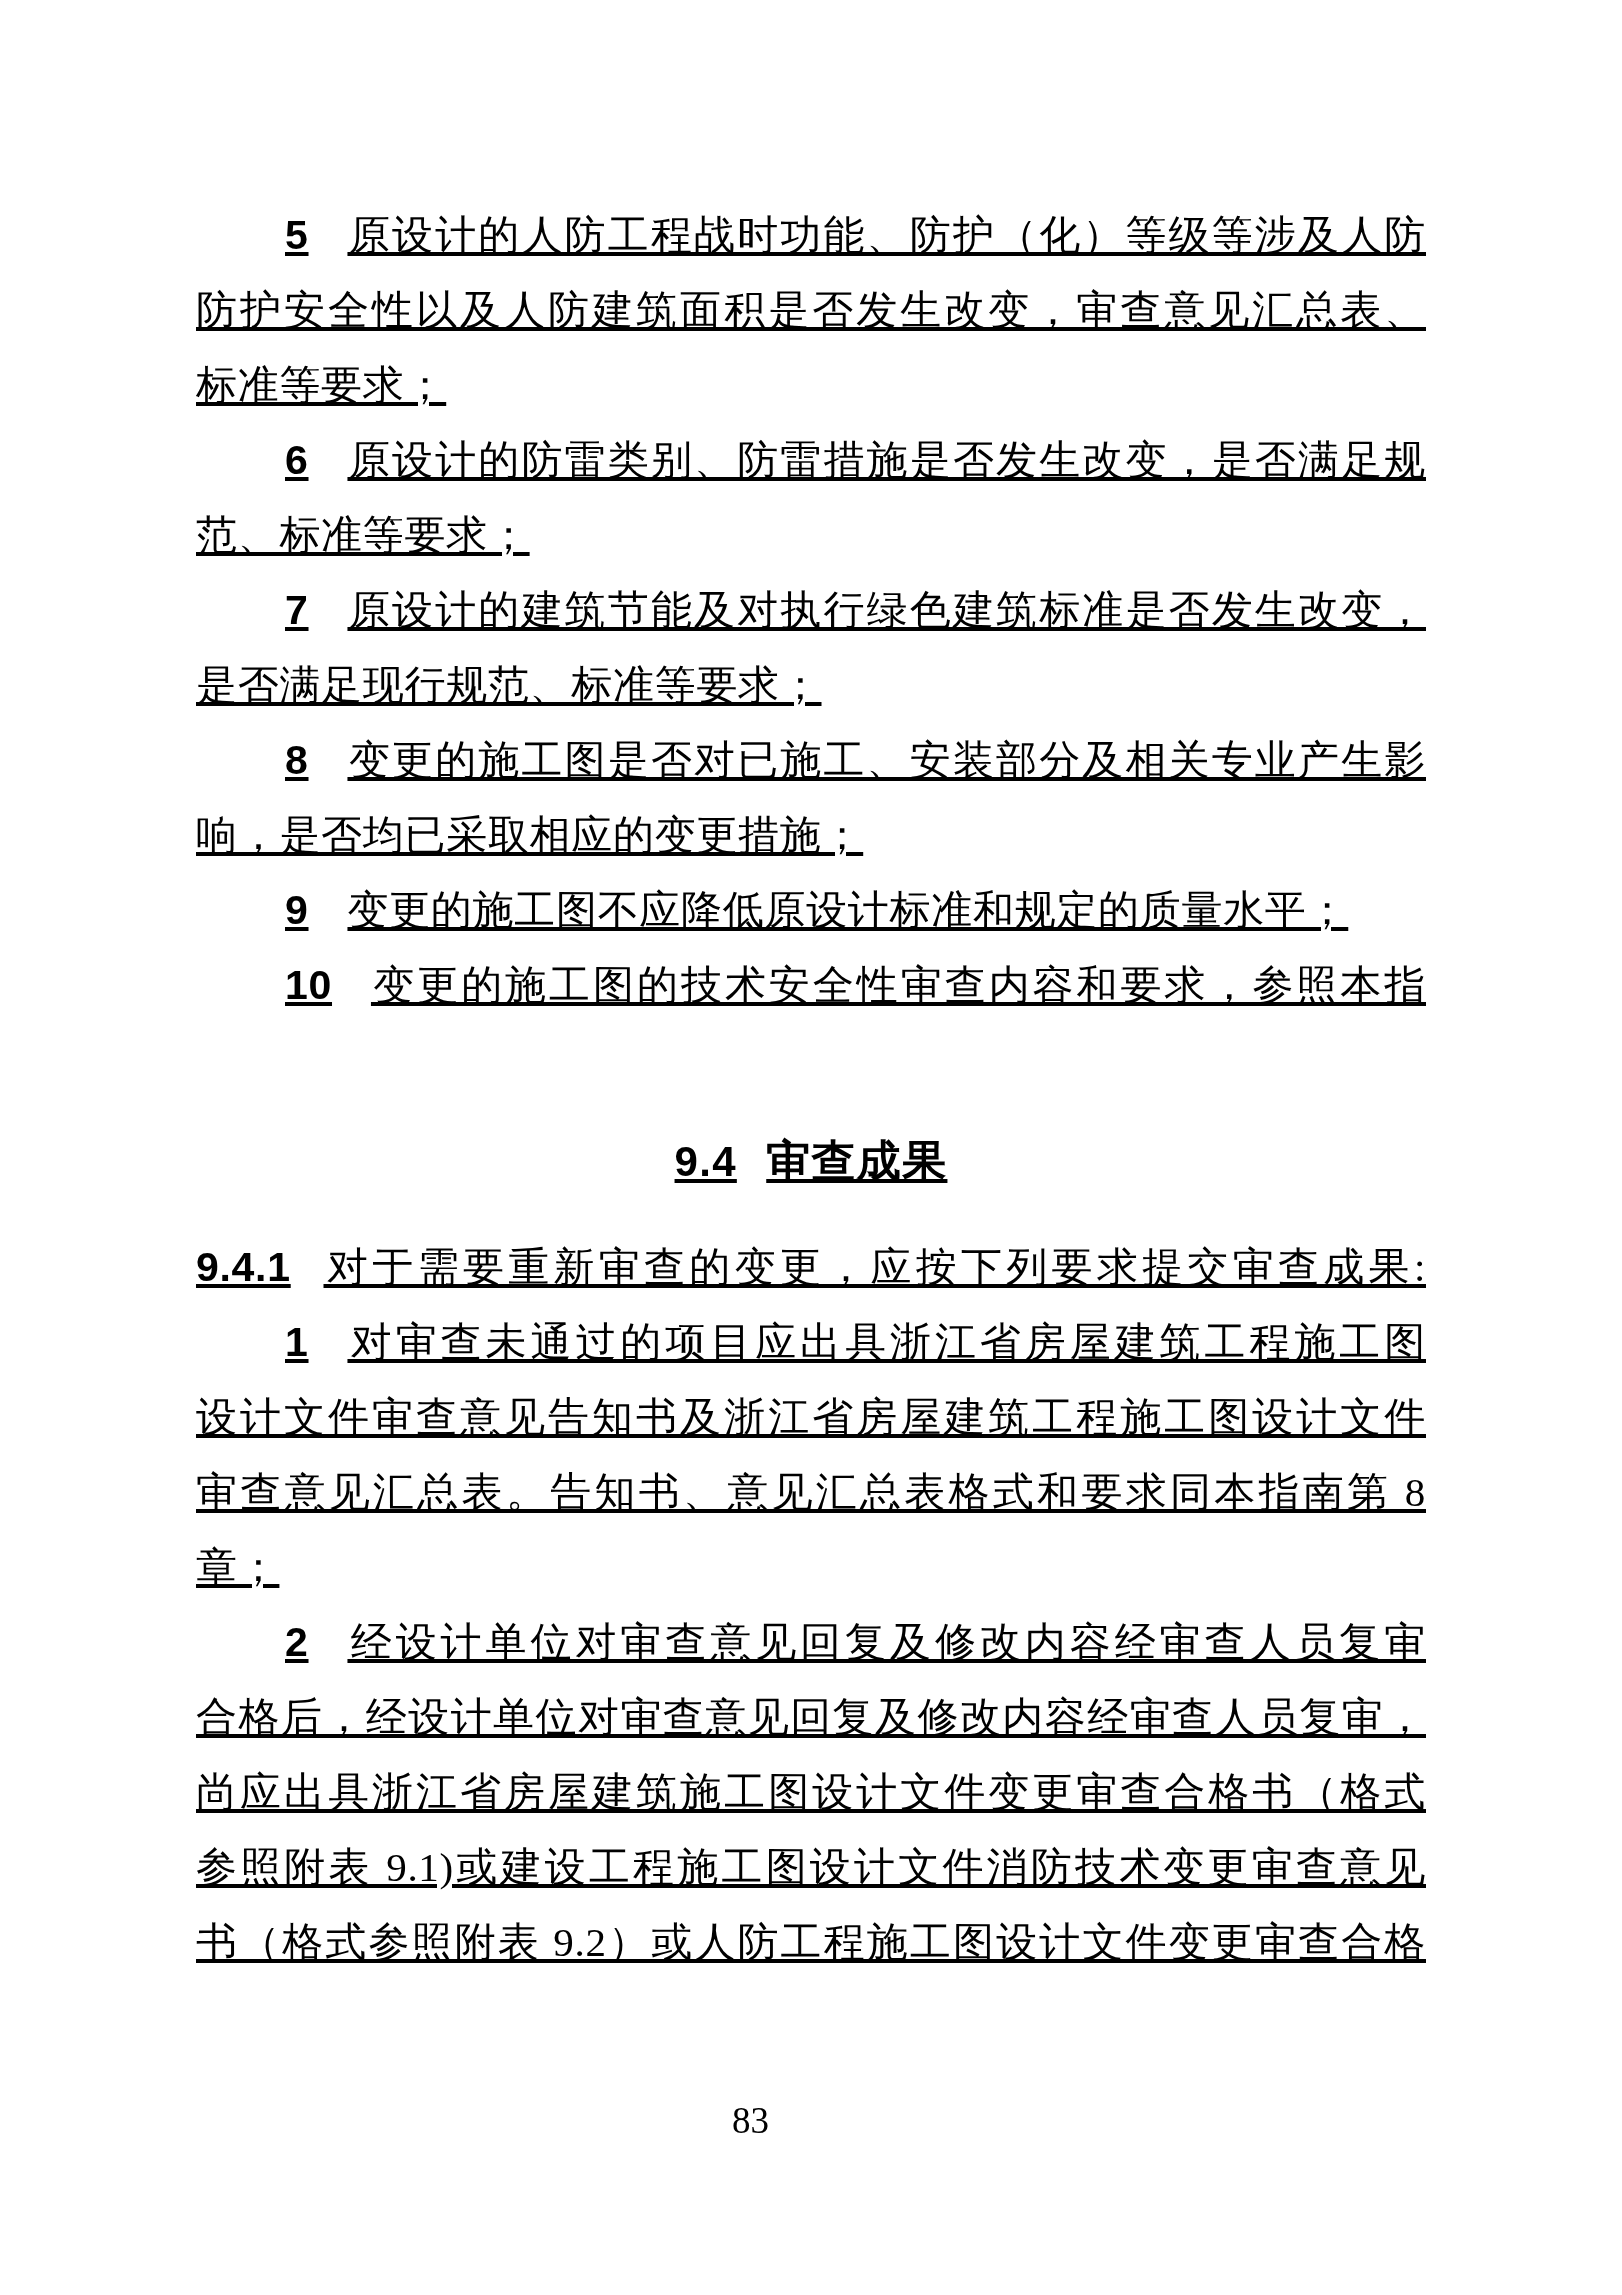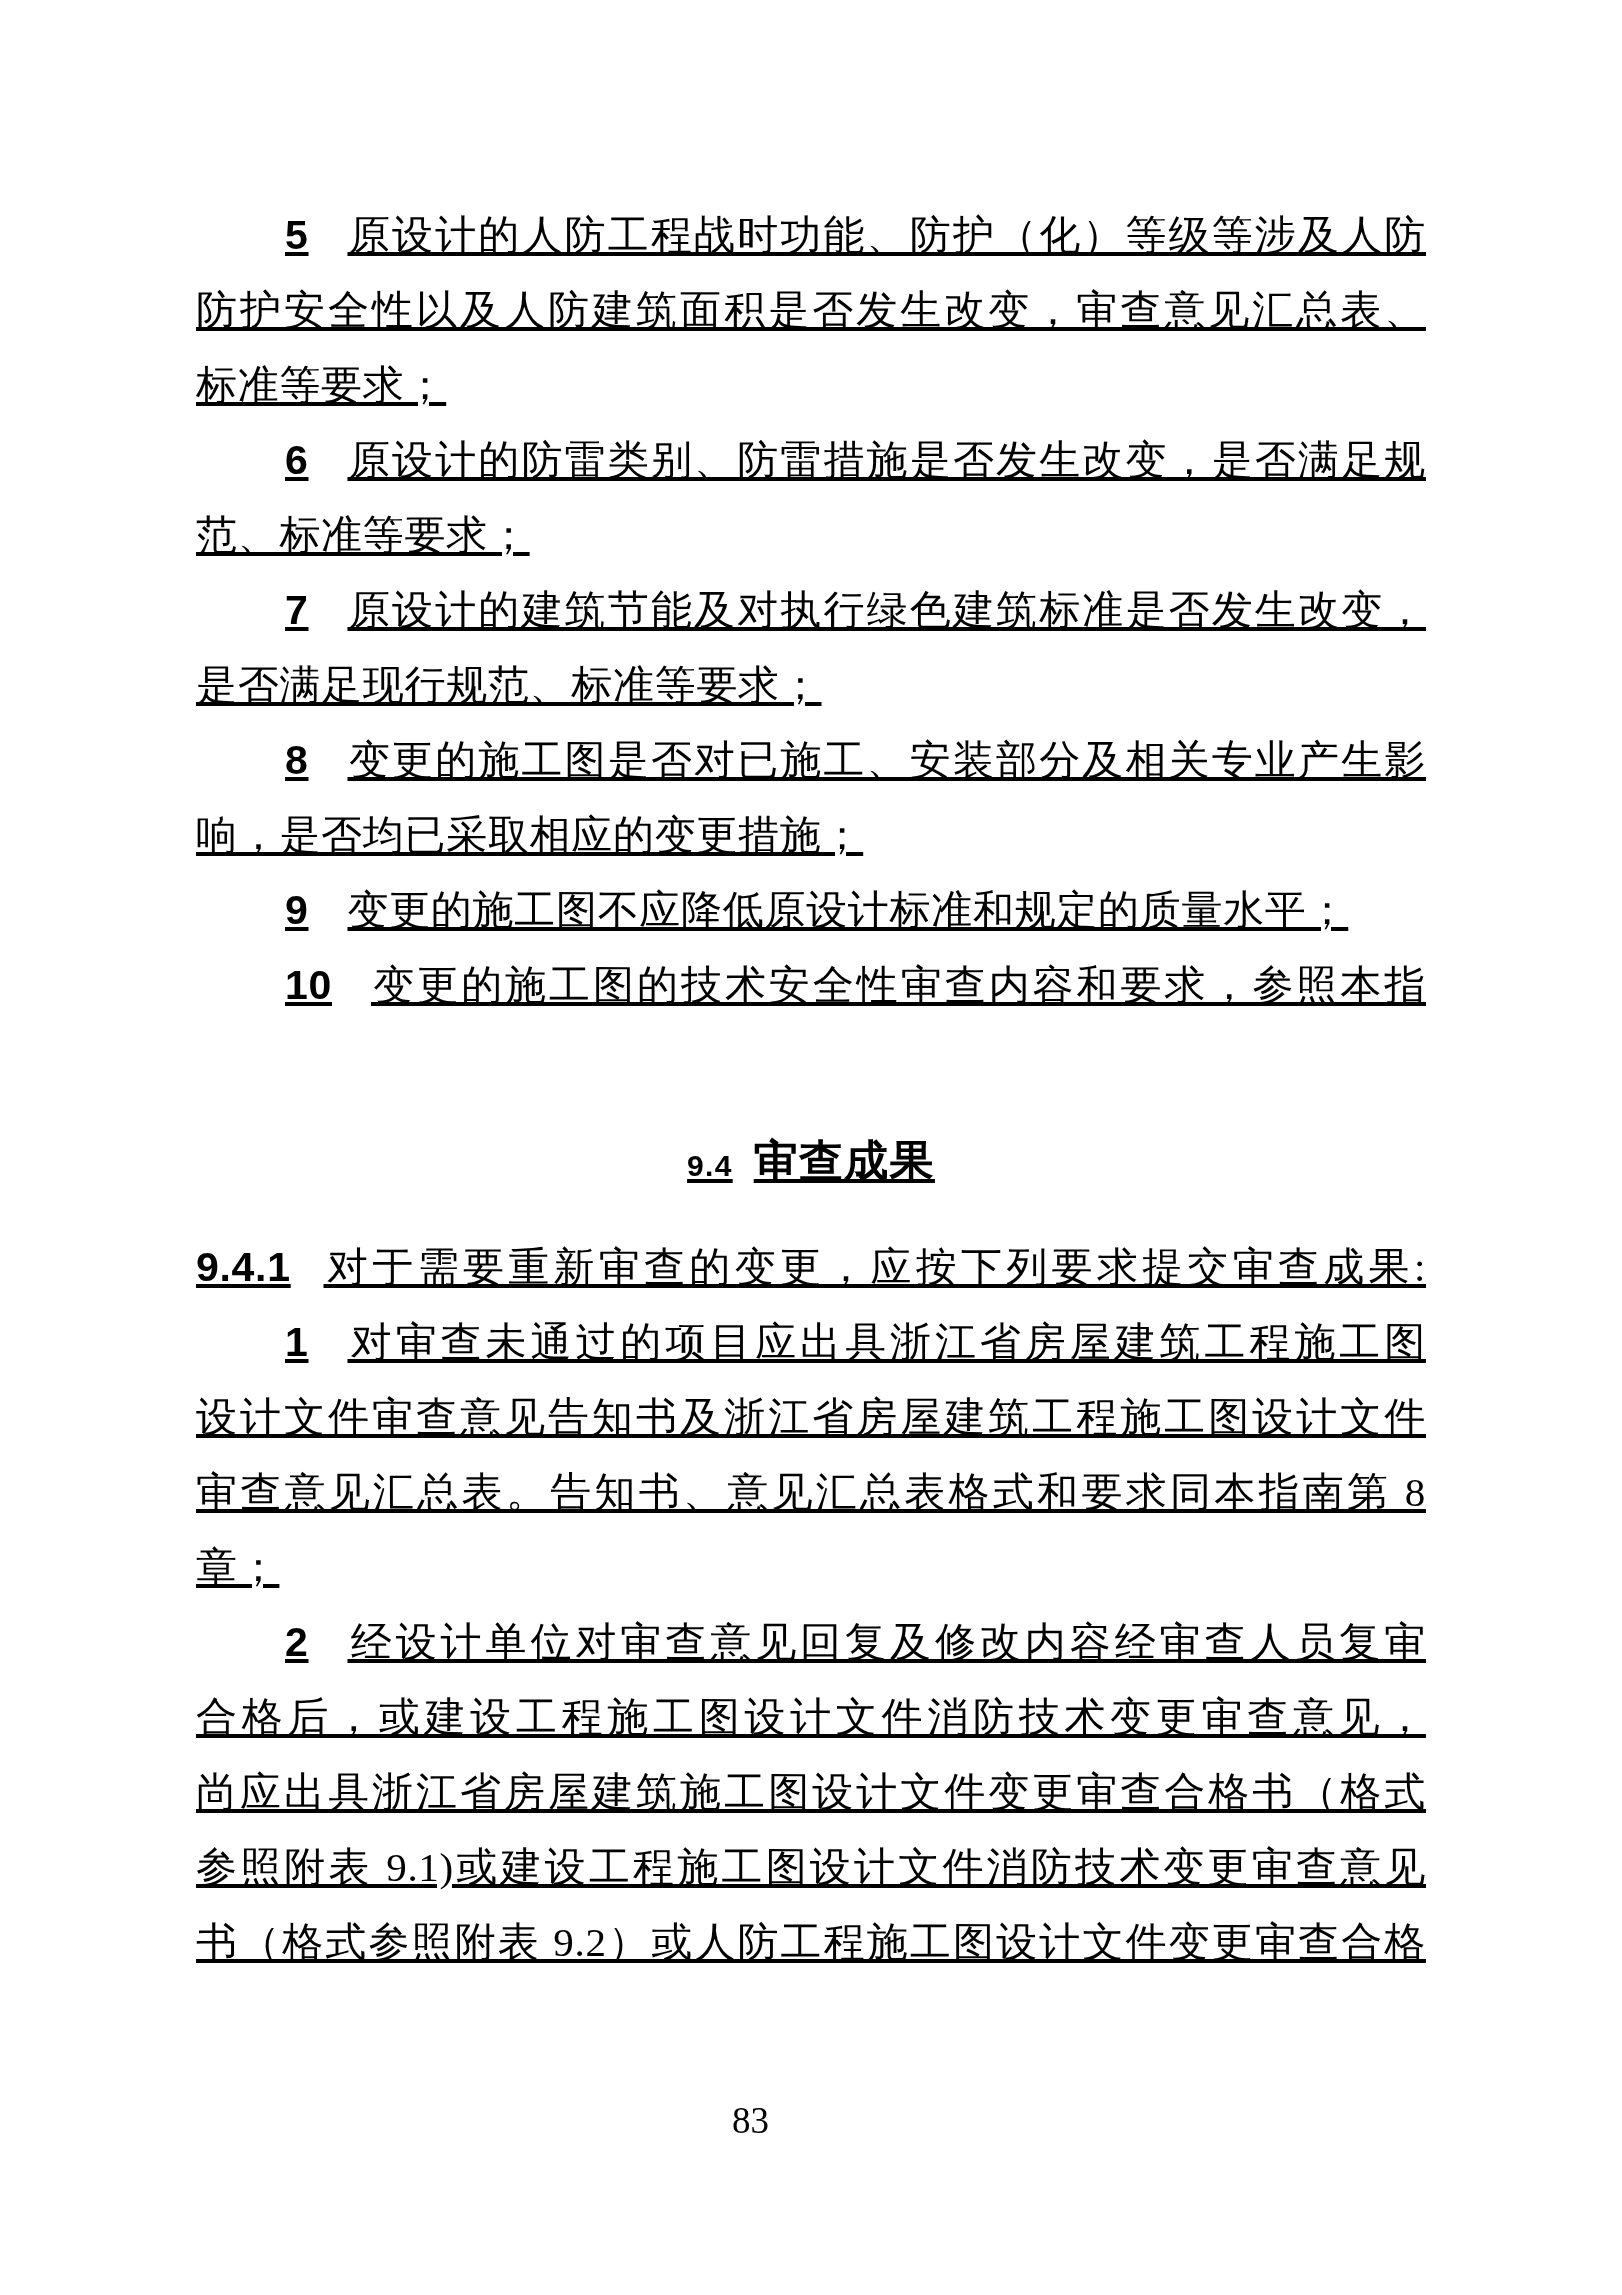--- a/index.html
+++ b/index.html
@@ -45,21 +45,21 @@
     font-size: 44px;
     font-weight: 700;
     line-height: 75px;
     height: 75px;
     margin-top: 101px;
     margin-bottom: 31px;
     letter-spacing: 1.3px;
   }
   .heading .num {
     padding-right: 0.7em;
-    font-size: 30px;
+    font-size: 42px;
   }
   .heading .txt { font-weight: 700; }
   .footer {
     position: absolute;
     top: 2091px;
     left: 0;
     width: 1501px;
     text-align: center;
     font-size: 37px;
     line-height: 59px;
@@ -81,21 +81,21 @@
       <div class="line cont"><span class="txt">响，是否均已采取相应的变更措施；</span></div>
       <div class="line item"><span class="num">9</span><span class="txt">变更的施工图不应降低原设计标准和规定的质量水平；</span></div>
       <div class="line item fill"><span class="num">10</span><span class="txt">变更的施工图的技术安全性审查内容和要求，参照本指</span></div>
       <div class="line heading"><span class="num">9.4</span><span class="txt">审查成果</span></div>
       <div class="line sub fill"><span class="num">9.4.1</span><span class="txt">对于需要重新审查的变更，应按下列要求提交审查成果:</span></div>
       <div class="line item fill"><span class="num">1</span><span class="txt">对审查未通过的项目应出具浙江省房屋建筑工程施工图</span></div>
       <div class="line cont fill"><span class="txt">设计文件审查意见告知书及浙江省房屋建筑工程施工图设计文件</span></div>
       <div class="line cont fill"><span class="txt">审查意见汇总表。告知书、意见汇总表格式和要求同本指南第 8</span></div>
       <div class="line cont"><span class="txt">章；</span></div>
       <div class="line item fill"><span class="num">2</span><span class="txt">经设计单位对审查意见回复及修改内容经审查人员复审</span></div>
-      <div class="line cont fill"><span class="txt">合格后，或建设工程施工图设计文件消防技术变更审查意见，</span></div>
+      <div class="line cont fill"><span class="txt">合格后，经设计单位对审查意见回复及修改内容经审查人员复审，</span></div>
       <div class="line cont fill"><span class="txt">尚应出具浙江省房屋建筑施工图设计文件变更审查合格书（格式</span></div>
       <div class="line cont fill"><span class="txt">参照附表 9.1)或建设工程施工图设计文件消防技术变更审查意见</span></div>
       <div class="line cont fill"><span class="txt">书（格式参照附表 9.2）或人防工程施工图设计文件变更审查合格</span></div>
     </div>
   <div class="footer">
     <span>83</span>
   </div>
 </div>
 
 

